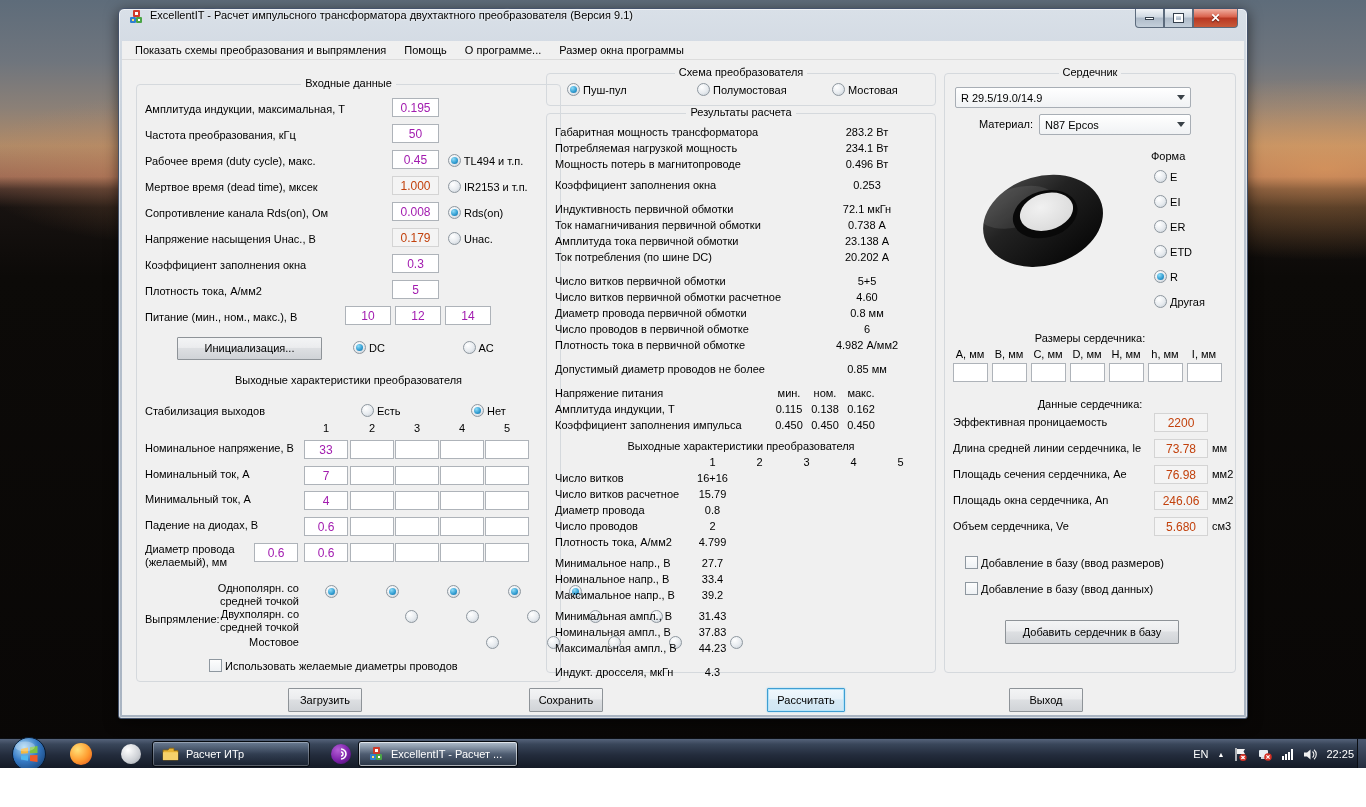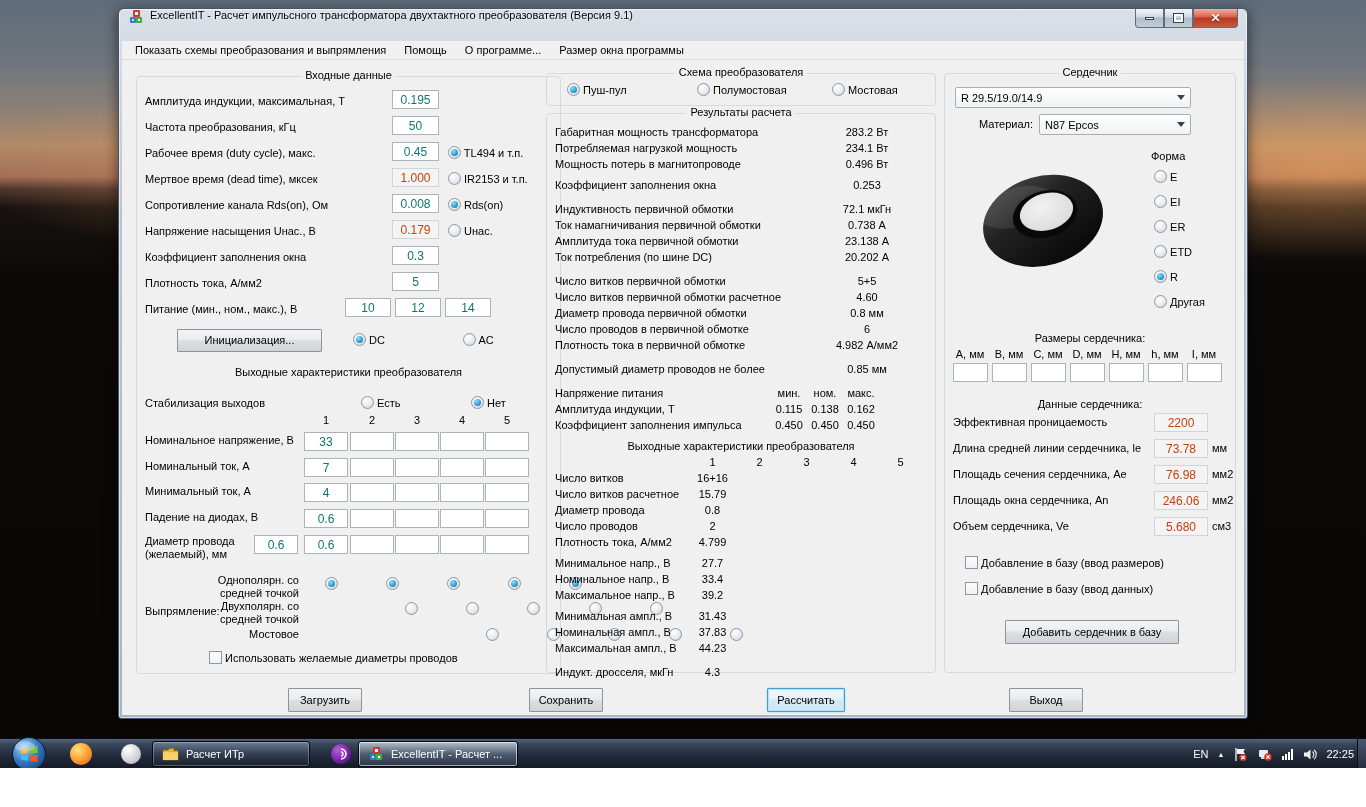--- a/index.html
+++ b/index.html
@@ -28,21 +28,21 @@
   .menubar { position:absolute; left:3px; right:3px; top:32px; height:19px; background:#f0f0f0; border-bottom:1px solid #dcdcdc; display:flex; align-items:center; padding-left:4px; }
   .mitem { padding:0 9px; line-height:18px; cursor:default; }
   .client { position:absolute; left:3px; right:3px; top:51px; bottom:3px; background:#f0f0f0; }
 
   
   .gb { position:absolute; border:1px solid #d5d9dd; border-radius:4px; }
   .gbt { position:absolute; top:-8px; left:0; right:0; text-align:center; pointer-events:none; }
   .gbt span { background:#f0f0f0; padding:0 4px; }
 
   
-  .tb { position:absolute; height:19px; background:#fff; border:1px solid #aeb3b9; text-align:center; font:12px "Liberation Sans",sans-serif; color:#0f766e; padding:0 2px; }
+  .tb { position:absolute; height:19px; background:#fff; border:1px solid #aeb3b9; text-align:center; font:12px "Liberation Sans",sans-serif; color:#a21caf; padding:0 2px; }
   .tb.dis { background:#f4f4f4; color:#c2410c; border-color:#d4d4d4; }
   .rd { position:relative; display:inline-block; width:13px; height:13px; border-radius:50%;
     background:radial-gradient(circle at 35% 30%, #fff, #e7ebef 55%, #c3ccd4); border:1px solid #8e979f; vertical-align:-2px; }
   .rd.on::after { content:""; position:absolute; left:2px; top:2px; width:7px; height:7px; border-radius:50%;
     background:radial-gradient(circle at 35% 30%, #8fdcf8, #2f9bd0 60%, #176a9c); }
   .cb { display:inline-block; width:13px; height:13px; border:1px solid #8e979f; background:linear-gradient(180deg,#fdfdfd,#eef1f4); vertical-align:-2px; }
   .btn { position:absolute; border:1px solid #8e9398; border-radius:1px; text-align:center;
     background:linear-gradient(180deg,#f3f4f5,#ebecee 45%,#dddfe2 50%,#d0d3d7); line-height:21px; cursor:default; }
   .btn.def { border-color:#3f9ed2; box-shadow:inset 0 0 0 1px #b3e3f9, 0 0 2px #8ed2f2; background:linear-gradient(180deg,#f0f8fd,#e6f2fa 45%,#d6e9f5 50%,#cfe5f3); }
   .combo { position:absolute; height:21px; background:linear-gradient(180deg,#fff,#f0f2f4); border:1px solid #a8aeb5; border-radius:2px; display:flex; align-items:center; padding:0 5px; }
@@ -118,21 +118,21 @@
 
     <div class="menubar">
       <span class="mitem">Показать схемы преобразования и выпрямления</span>
       <span class="mitem">Помощь</span>
       <span class="mitem">О программе...</span>
       <span class="mitem">Размер окна программы</span>
     </div>
 
     <div class="client">
 
-      <div class="gb" style="left:14px;top:16px;width:425px;height:598px;padding-left:12px;">
+      <div class="gb" style="left:14px;top:24px;width:425px;height:598px;padding-left:12px;">
         <div class="gbt"><span>Входные данные</span></div>
 
         <div class="lrow" style="top:15px"><span>Амплитуда индукции, максимальная, Т</span>
           <input class="tb" style="left: 247px; top: -2px; width: 47px;" value="0.195"></div>
         <div class="lrow" style="top:41px"><span>Частота преобразования, кГц</span>
           <input class="tb" style="left: 247px; top: -2px; width: 47px;" value="50"></div>
         <div class="lrow" style="top:67px"><span>Рабочее время (duty cycle), макс.</span>
           <input class="tb" style="left: 247px; top: -2px; width: 47px;" value="0.45">
           <span class="abs" style="left:303px;top:0"><span class="rd on"></span> <span>TL494 и т.п.</span></span></div>
         <div class="lrow" style="top:93px"><span>Мертвое время (dead time), мксек</span>

